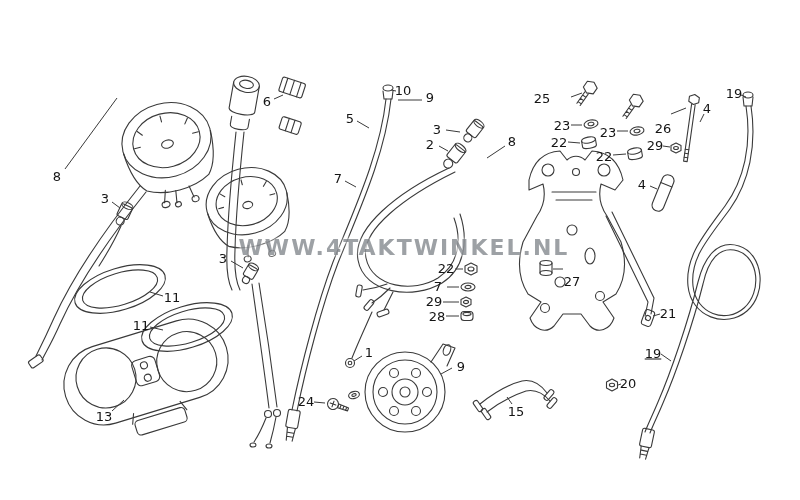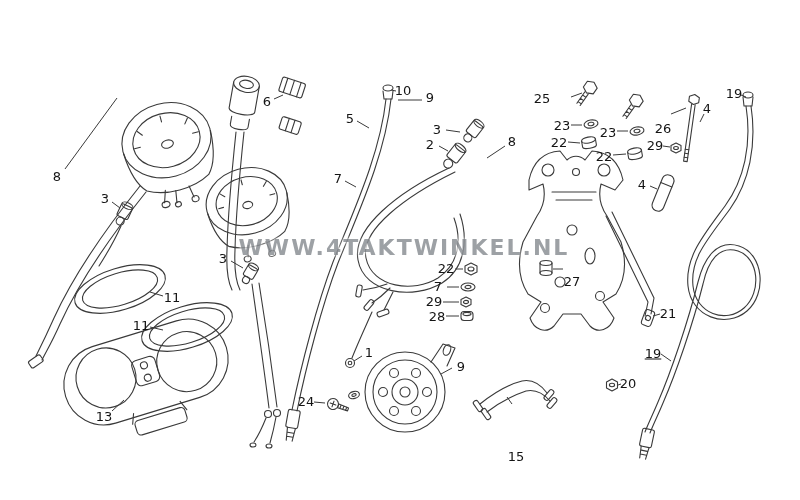--- a/index.html
+++ b/index.html
@@ -374,21 +374,21 @@
       <span class="callout" style="left: 437px; top: 129px;">3</span>
       <span class="callout" style="left: 430px; top: 144px;">2</span>
       <span class="callout" style="left: 512px; top: 141px;">8</span>
       <span class="callout" style="left: 446px; top: 268px;">22</span>
       <span class="callout" style="left: 438px; top: 286px;">7</span>
       <span class="callout" style="left: 434px; top: 301px;">29</span>
       <span class="callout" style="left: 437px; top: 316px;">28</span>
       <span class="callout" style="left: 369px; top: 352px;">1</span>
       <span class="callout" style="left: 461px; top: 366px;">9</span>
       <span class="callout" style="left: 306px; top: 401px;">24</span>
-      <span class="callout" style="left: 516px; top: 411px; margin-top: 45px;">15</span>
+      <span class="callout" style="left: 516px; top: 411px;">15</span>
       <span class="callout" style="left: 542px; top: 98px;">25</span>
       <span class="callout" style="left: 562px; top: 125px;">23</span>
       <span class="callout" style="left: 559px; top: 142px;">22</span>
       <span class="callout" style="left: 608px; top: 132px;">23</span>
       <span class="callout" style="left: 604px; top: 156px;">22</span>
       <span class="callout" style="left: 663px; top: 128px;">26</span>
       <span class="callout" style="left: 655px; top: 145px;">29</span>
       <span class="callout" style="left: 707px; top: 108px;">4</span>
       <span class="callout" style="left: 734px; top: 93px;">19</span>
       <span class="callout" style="left: 642px; top: 184px;">4</span>

